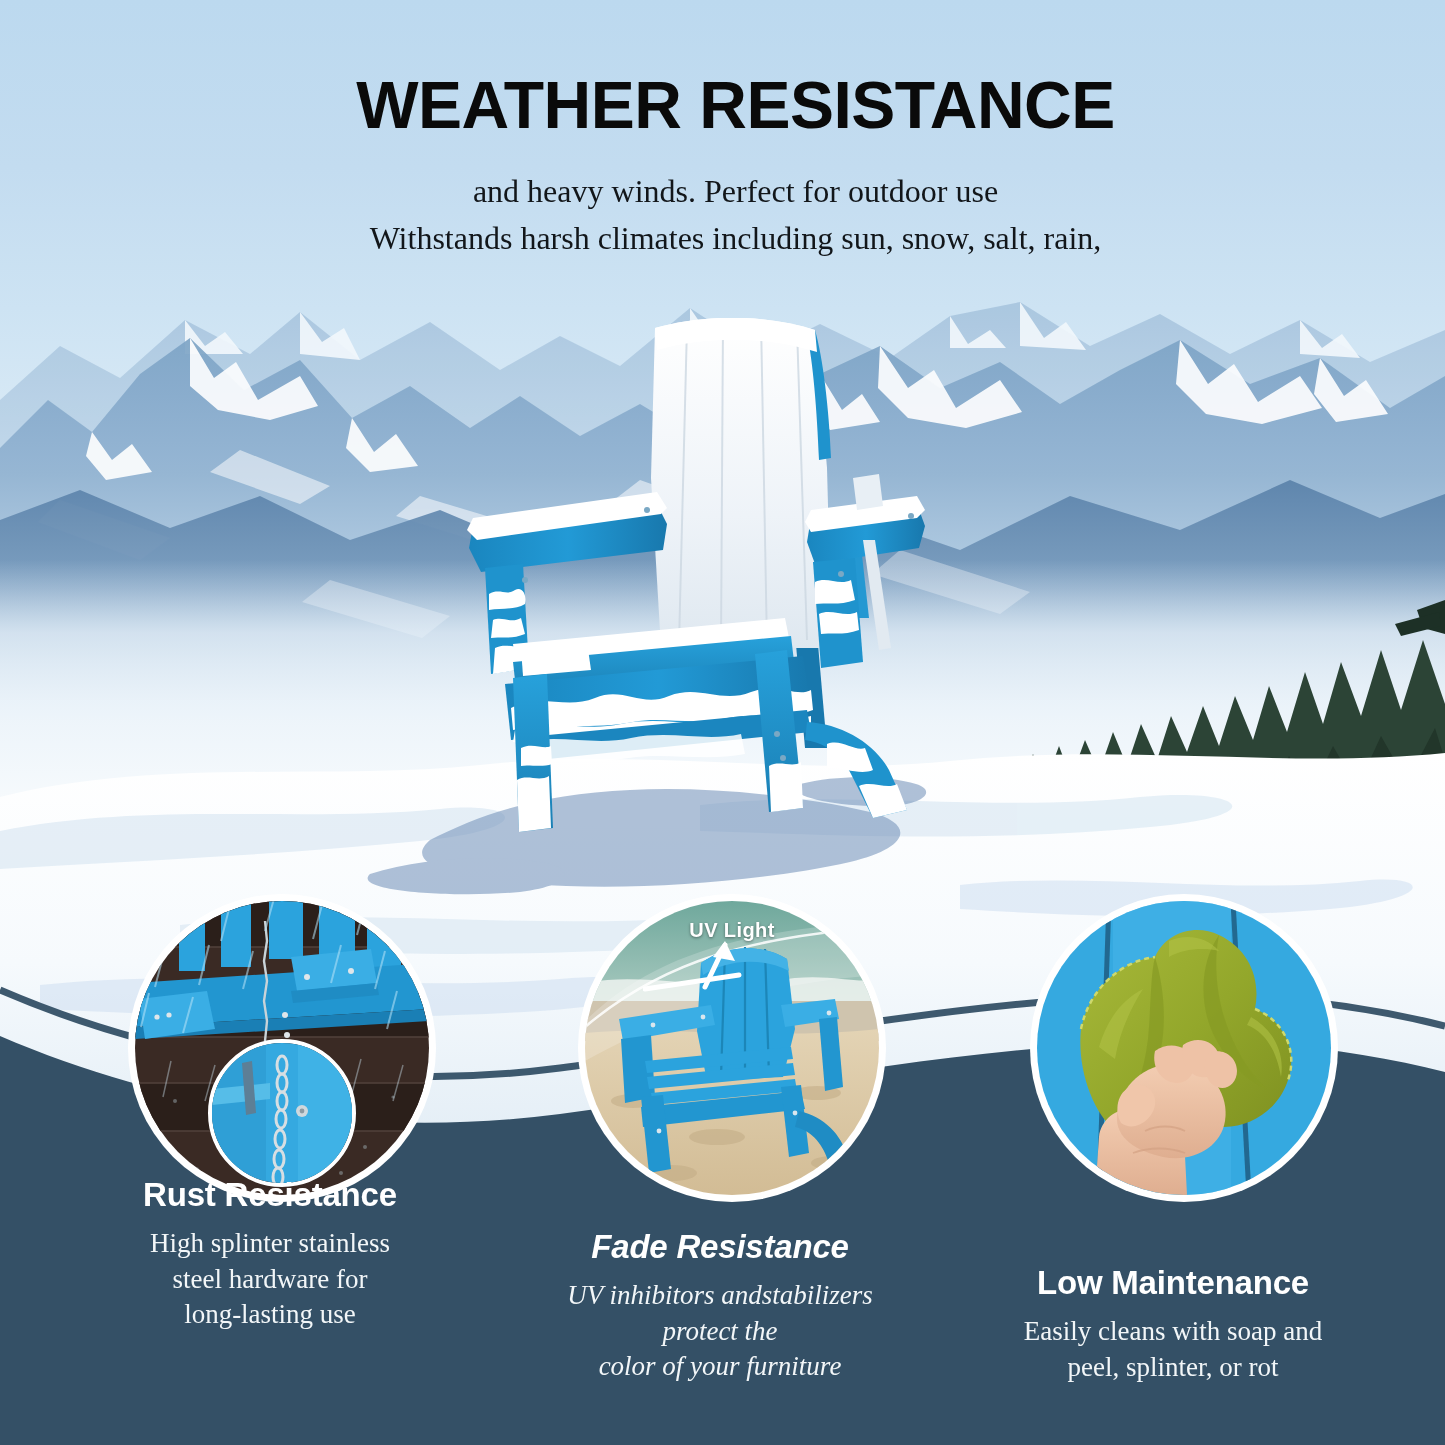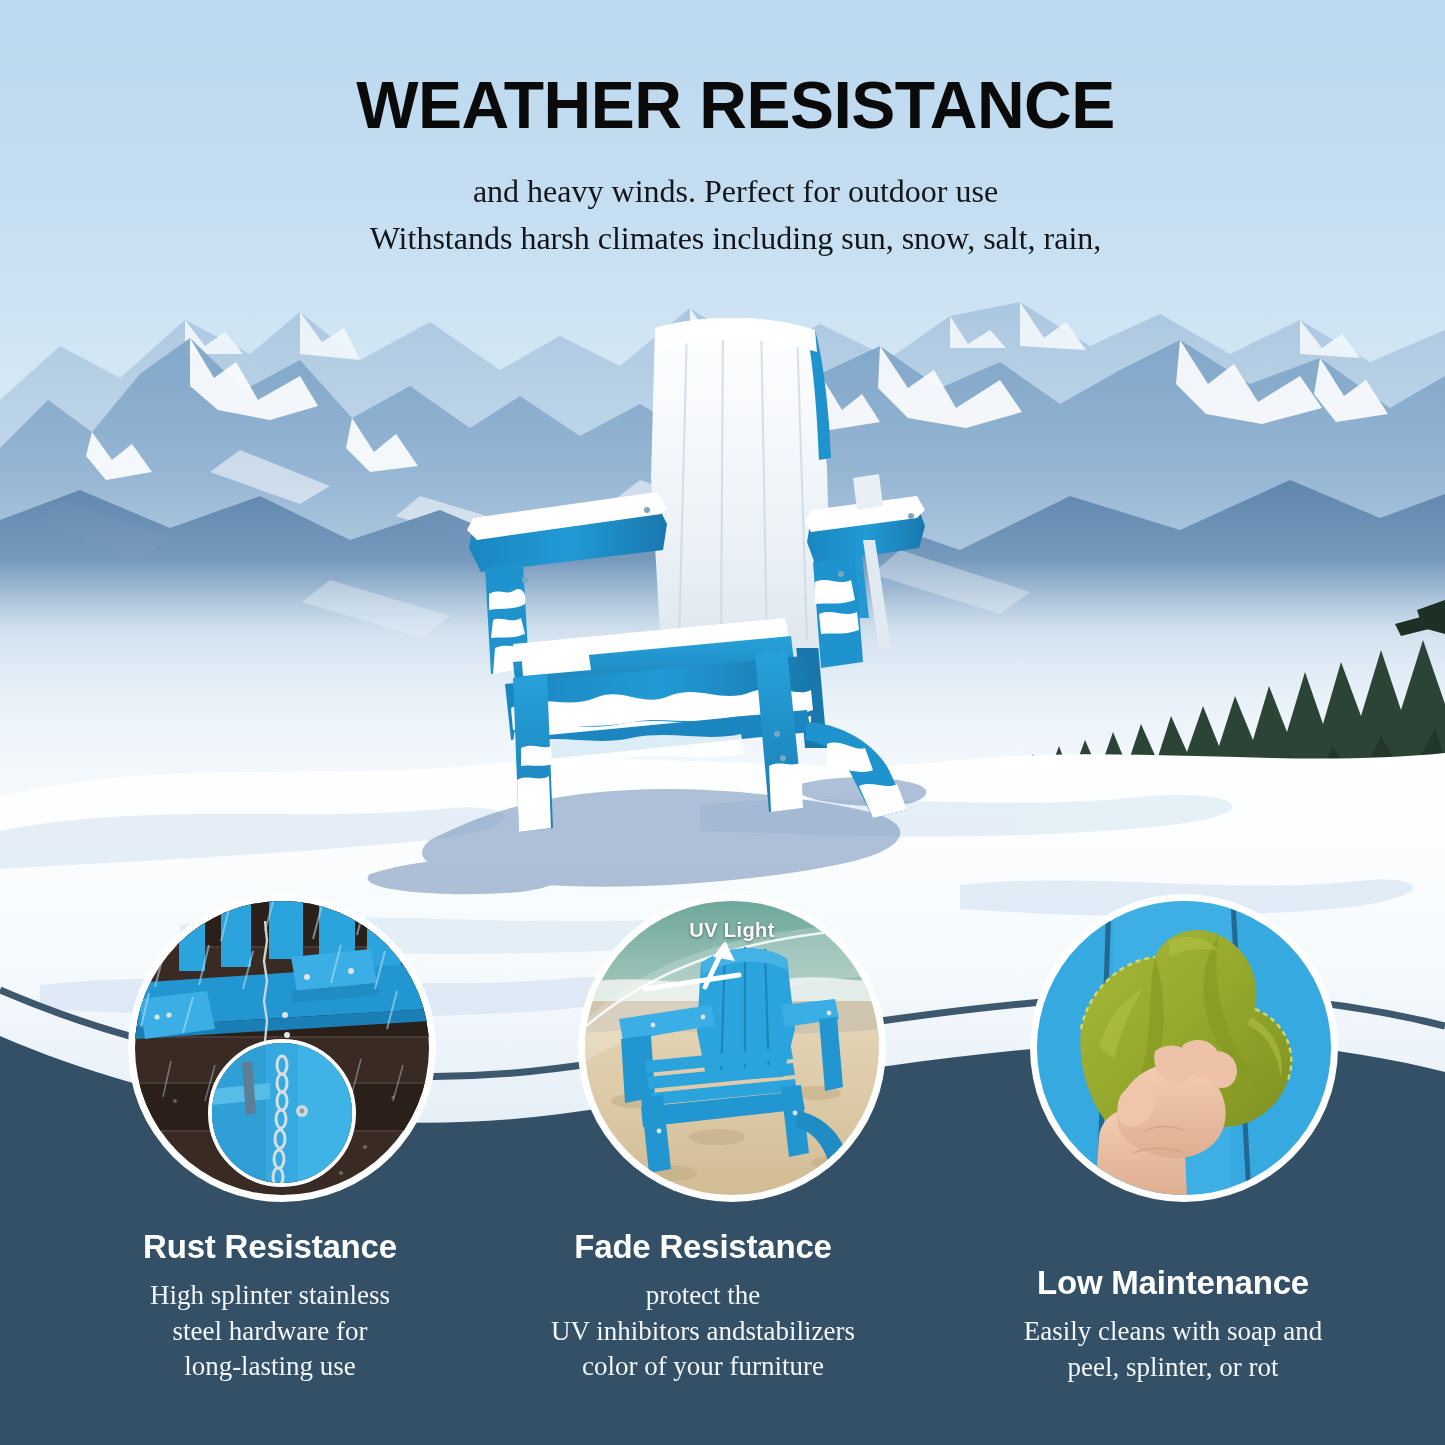--- a/index.html
+++ b/index.html
@@ -123,22 +123,22 @@
     font-family:"Liberation Sans", sans-serif;
   }
 
   
   .feature-text {
     position:absolute;
     width:390px;
     text-align:center;
     color:#ffffff;
   }
-  #ftext-1 { left:75px;  top:1228px; }
-  #ftext-2 { left:508px; top:1228px; }
+  #ftext-1 { left:75px;  top:1176px; }
+  #ftext-2 { left:525px; top:1228px;font-style:italic; }
   #ftext-3 { left:978px; top:1264px; }
 
   .feature-title {
     font-size:33px;
     font-weight:bold;
     letter-spacing:-0.2px;
     margin-bottom:12px;
     font-family:"Liberation Sans", sans-serif;
   }
   .feature-desc {
@@ -683,22 +683,22 @@
     <div class="feature-desc">
       <span>High splinter stainless</span>
       <span>steel hardware for</span>
       <span>long-lasting use</span>
     </div>
   </div>
 
   <div class="feature-text" id="ftext-2">
     <div class="feature-title">Fade Resistance</div>
     <div class="feature-desc">
+      <span>UV inhibitors andstabilizers</span>
       <span>protect the</span>
-      <span>UV inhibitors andstabilizers</span>
       <span>color of your furniture</span>
     </div>
   </div>
 
   <div class="feature-text" id="ftext-3">
     <div class="feature-title">Low Maintenance</div>
     <div class="feature-desc">
       <span>Easily cleans with soap and</span>
       <span>peel, splinter, or rot</span>
     </div>

